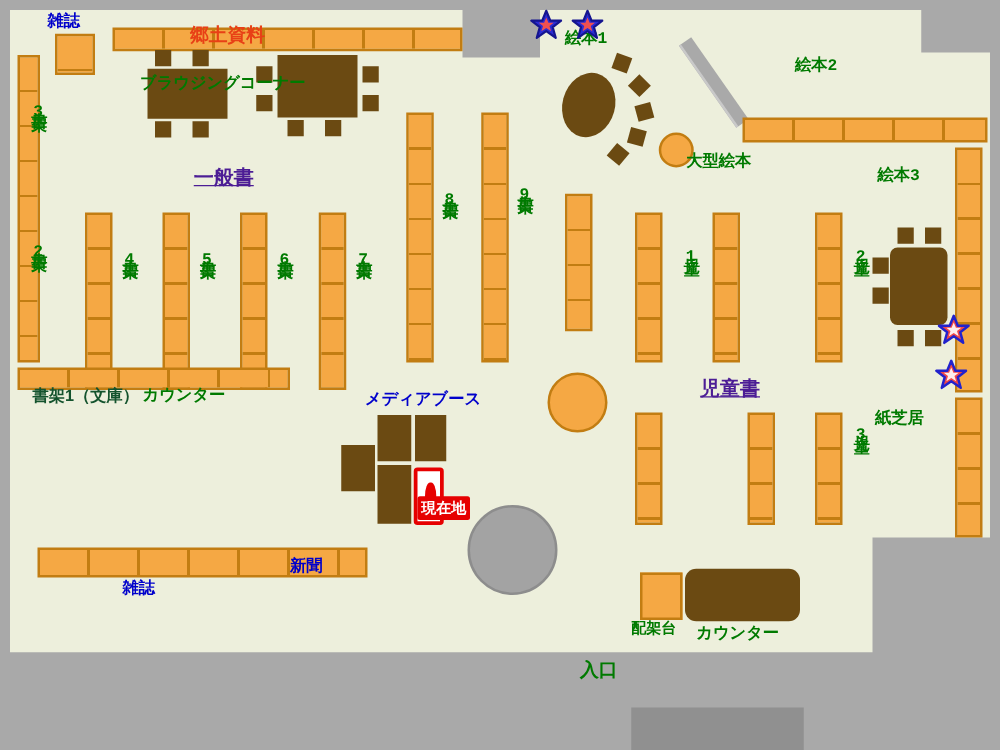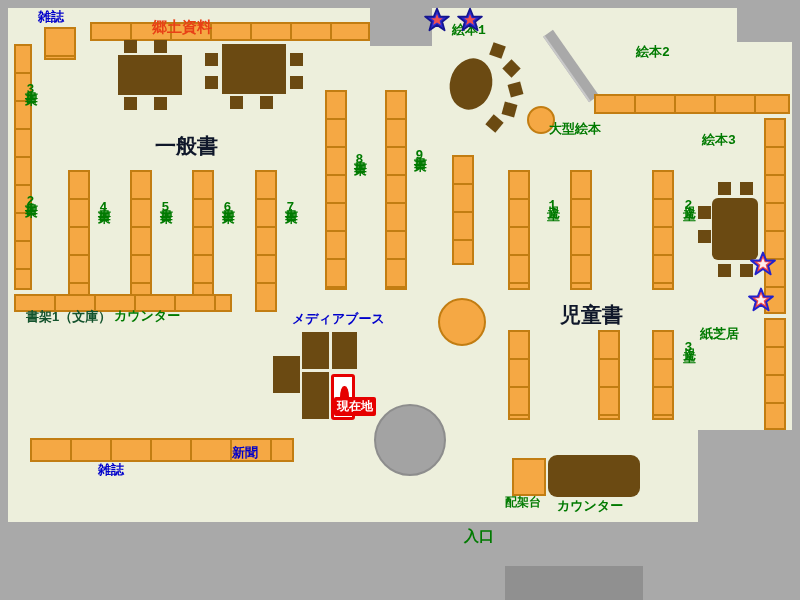--- a/index.html
+++ b/index.html
@@ -12,22 +12,22 @@
   .wall-dark { background:#909090; }
   .shelf-v { background:repeating-linear-gradient(#f5a844 0 26px, #c27d12 26px 28px); border:2px solid #c27d12; }
   .shelf-h { background:repeating-linear-gradient(90deg,#f5a844 0 38px, #c27d12 38px 40px); border:2px solid #c27d12; }
   .shelf-solid { background:#f5a844; border:2px solid #c27d12; }
   .circle { border-radius:50%; }
   .wood { background:#6b4a12; }
   .chair { width:13px; height:13px; background:#6b4a12; }
   .lbl { font-size:13px; font-weight:bold; white-space:pre-line; line-height:1.15; }
   .green { color:#007a00;font-family:Liberation Mono, monospace; }
   .blue  { color:#0000cb; }
-  .red   { color:#e84016; font-size:15px;font-family:Liberation Mono, monospace; }
-  .red-big { color:#0f172a; font-size:21px; }
+  .red   { color:#e84016; font-size:15px; }
+  .red-big { color:#4c1d95; font-size:16px;text-decoration:underline; }
   .dark  { color:#14532d; }
   .white { color:#ffffff; }
   .vert { writing-mode:vertical-rl; text-orientation:upright; letter-spacing:1px; }
   .stacks-box { background:#5c430e; display:flex; align-items:center; justify-content:center; }
   .marker-booth { background:#ffffff; border:3px solid #e60000; border-radius:3px; }
   .marker-dot { background:#e60000; border-radius:45%; }
   .here-label { background:#e60000; color:#fff; font-size:12px; font-weight:bold; padding:1px 3px; border-radius:2px; white-space:nowrap; }
   .niche { background:#f6f7ee; border:1px solid #8d8d8d; display:flex; align-items:flex-end; justify-content:center; padding-bottom:8px; text-align:center; }
   .pillar { background:#a3a3a3; border:2px solid #8d8d8d; }
 </style>
@@ -106,20 +106,21 @@
   <div class="abs wood" style="left:302px;top:372px;width:27px;height:47px"></div>
   <div class="abs marker-booth" style="left:331px;top:374px;width:24px;height:46px">
     <div class="marker-dot" style="position:absolute;left:6px;top:9px;width:9px;height:24px"></div>
   </div>
   <div class="abs here-label" style="left:334px;top:397px">現在地</div>
 
   <div class="abs wood" style="left:548px;top:455px;width:92px;height:42px;border-radius:9px"></div>
 
   <div class="abs lbl blue" style="left:38px;top:10px">雑誌</div>
   <div class="abs lbl red" style="left:152px;top:20px">郷土資料</div>
+  <div class="abs lbl green" style="left:112px;top:60px">ブラウジングコーナー</div>
   <div class="abs lbl red-big" style="left:155px;top:134px">一般書</div>
   <div class="abs lbl green vert" style="left:22px;top:80px">書架3</div>
   <div class="abs lbl green vert" style="left:22px;top:192px">書架2</div>
   <div class="abs lbl green vert" style="left:95px;top:198px">書架4</div>
   <div class="abs lbl green vert" style="left:157px;top:198px">書架5</div>
   <div class="abs lbl green vert" style="left:219px;top:198px">書架6</div>
   <div class="abs lbl green vert" style="left:282px;top:198px">書架7</div>
   <div class="abs lbl green vert" style="left:351px;top:150px">書架8</div>
   <div class="abs lbl green vert" style="left:411px;top:146px">書架9</div>
   <div class="abs lbl dark" style="left:26px;top:310px">書架1（文庫）</div>

